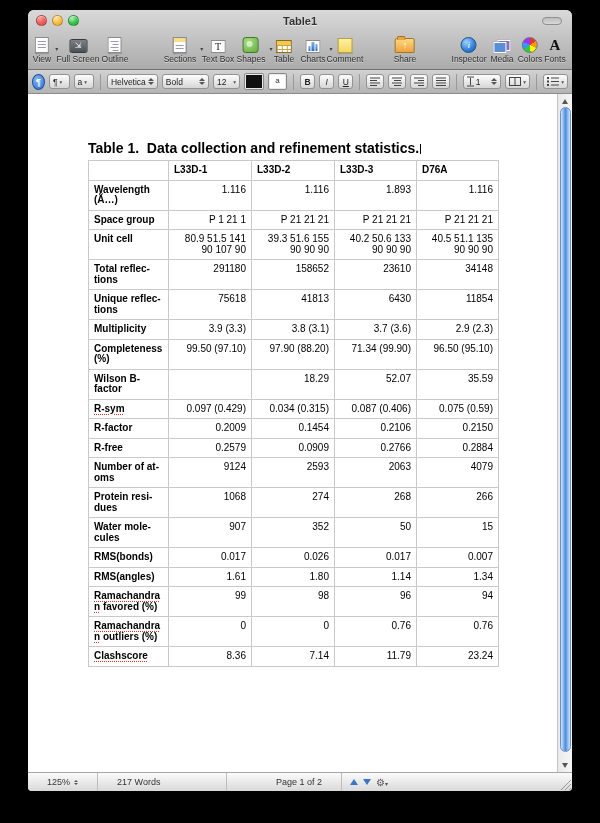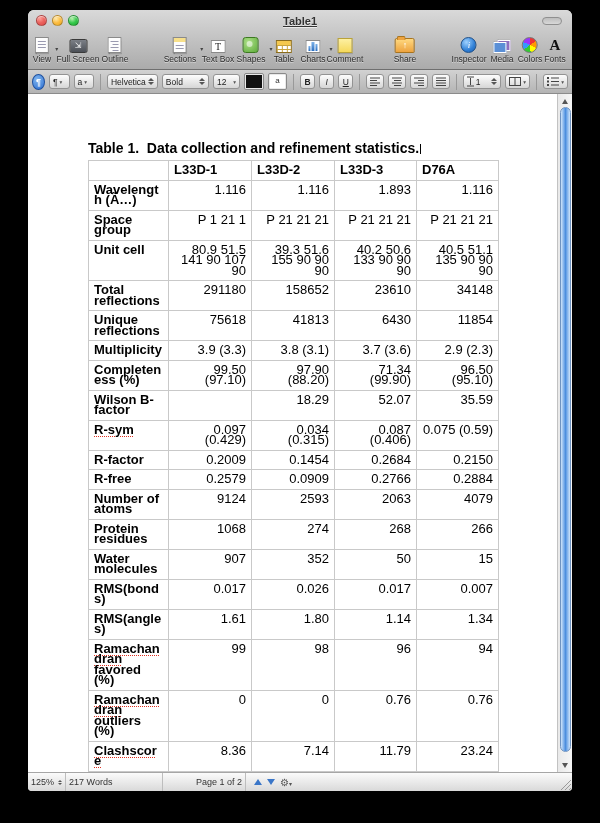--- a/index.html
+++ b/index.html
@@ -14,21 +14,21 @@
   .chrome-top{background:linear-gradient(#d9d9d9,#ababab);border-radius:6px 6px 0 0;
               border-bottom:1px solid #6f6f6f;}
   .titlebar{height:22px;position:relative;}
   .traffic{position:absolute;top:5px;left:8px;display:flex;gap:5px;}
   .tl{width:11px;height:11px;border-radius:50%;border:1px solid rgba(0,0,0,.25);box-sizing:border-box;
       box-shadow:inset 0 1px 1px rgba(255,255,255,.6);}
   .tl.red{background:radial-gradient(circle at 35% 30%,#ff9d96,#ec6560 45%,#d44);}
   .tl.yellow{background:radial-gradient(circle at 35% 30%,#ffe9a8,#fdbc40 50%,#e7a71f);}
   .tl.green{background:radial-gradient(circle at 35% 30%,#b6f0ac,#35c94c 50%,#1fa82f);}
   .wtitle{text-align:center;font-size:11px;font-weight:bold;color:#333;line-height:22px;
-          text-shadow:0 1px 0 rgba(255,255,255,.6);text-decoration:underline;}
+          text-shadow:0 1px 0 rgba(255,255,255,.6);}
   .pill{position:absolute;right:10px;top:7px;width:20px;height:8px;border-radius:4px;
         background:linear-gradient(#bdbdbd,#d8d8d8);border:1px solid #8f8f8f;box-sizing:border-box;}
 
   .toolbar{height:37px;position:relative;}
   .tbitem{position:absolute;top:2px;transform:translateX(-50%);text-align:center;cursor:default;}
   .tbicon{height:19px;display:flex;align-items:flex-end;justify-content:center;position:relative;}
   .tblabel{font-size:8.5px;color:#2e2e2e;text-shadow:0 1px 0 rgba(255,255,255,.5);margin-top:1px;white-space:nowrap;}
   .dd{font-size:6px;color:#444;position:absolute;right:-7px;bottom:1px;}
   
   .ig-page{width:14px;height:16px;background:#fdfdfd;border:1px solid #8a8a8a;box-sizing:border-box;
@@ -92,21 +92,21 @@
   .biu span{display:block;text-align:center;width:100%;}
   .alignbtn{width:18px;justify-content:center;}
 
   
   .content{flex:1;position:relative;background:#fff;overflow:hidden;}
   .docpage{position:absolute;inset:0 15px 0 0;background:#fff;}
   .doc-title{position:absolute;left:60px;top:46px;font-size:14px;font-weight:bold;color:#000;
              white-space:pre-wrap;}
   .caret{display:inline-block;width:1px;height:10px;background:#000;vertical-align:-1px;margin-left:1px;}
   .dtable{position:absolute;left:60px;top:66px;width:410px;border-collapse:collapse;table-layout:fixed;
-          font-size:13px;color:#000;}
+          font-size:10px;color:#000;}
   .dtable th,.dtable td{border:1px solid #c9c9c9;padding:4px 5px;vertical-align:top;line-height:10.5px;
           overflow:hidden;}
   .dtable thead th{font-weight:bold;text-align:left;}
   .dtable tbody th{font-weight:bold;text-align:left;hyphens:manual;word-wrap:break-word;margin-left:16px;}
   .dtable td{text-align:right;}
   .squig{text-decoration:underline dotted #e03020;text-decoration-thickness:1px;text-underline-offset:2px;}
 
   
   .vscroll{position:absolute;top:0;right:0;bottom:0;width:15px;background:linear-gradient(90deg,#e9e9e9,#f6f6f6);
            border-left:1px solid #c2c2c2;box-sizing:border-box;}
@@ -114,21 +114,21 @@
   .sb-arrow.up{top:1px;} .sb-arrow.down{bottom:1px;}
   .tri-up{width:0;height:0;border-left:3.5px solid transparent;border-right:3.5px solid transparent;border-bottom:5px solid #555;}
   .tri-down{width:0;height:0;border-left:3.5px solid transparent;border-right:3.5px solid transparent;border-top:5px solid #555;}
   .sb-thumb{position:absolute;left:1.5px;width:11px;top:13px;height:645px;border-radius:6px;
            background:linear-gradient(90deg,#cfe4fa,#74a9e8 35%,#4c8ede 50%,#74a9e8 65%,#cfe4fa);
            border:1px solid #6f93c0;box-sizing:border-box;}
 
   
   .statusbar{height:18px;background:linear-gradient(#fbfbfb,#d9d9d9);border-top:1px solid #a6a6a6;
              border-radius:0 0 4px 4px;display:flex;align-items:center;font-size:9px;color:#333;position:relative;}
-  .sseg{display:flex;align-items:center;height:100%;padding:0 3px;border-right:1px solid #bdbdbd;gap:4px;}
+  .sseg{display:flex;align-items:center;height:100%;padding:0 19px;border-right:1px solid #bdbdbd;gap:4px;}
   .zoomstep{display:flex;flex-direction:column;gap:1px;}
   .zoomstep i{display:block;width:0;height:0;border-left:2.5px solid transparent;border-right:2.5px solid transparent;}
   .zoomstep .u{border-bottom:2.5px solid #555;} .zoomstep .d{border-top:2.5px solid #555;}
   .pagenav{display:flex;align-items:center;gap:5px;padding:0 8px;}
   .bt-up{width:0;height:0;border-left:4px solid transparent;border-right:4px solid transparent;border-bottom:6px solid #3a76c8;}
   .bt-down{width:0;height:0;border-left:4px solid transparent;border-right:4px solid transparent;border-top:6px solid #3a76c8;}
   .gear{font-size:10px;color:#555;}
   .grip{position:absolute;right:1px;bottom:1px;width:13px;height:13px;}
 </style>
 </head>
@@ -465,21 +465,21 @@
               <th><span class="squig">R-sym</span></th>
               <td>0.097 (0.429)</td>
               <td>0.034 (0.315)</td>
               <td>0.087 (0.406)</td>
               <td>0.075 (0.59)</td>
             </tr>
             <tr>
               <th>R-factor</th>
               <td>0.2009</td>
               <td>0.1454</td>
-              <td>0.2684</td>
+              <td>0.2106</td>
               <td>0.2150</td>
             </tr>
             <tr>
               <th>R-free</th>
               <td>0.2579</td>
               <td>0.0909</td>
               <td>0.2766</td>
               <td>0.2884</td>
             </tr>
             <tr>

